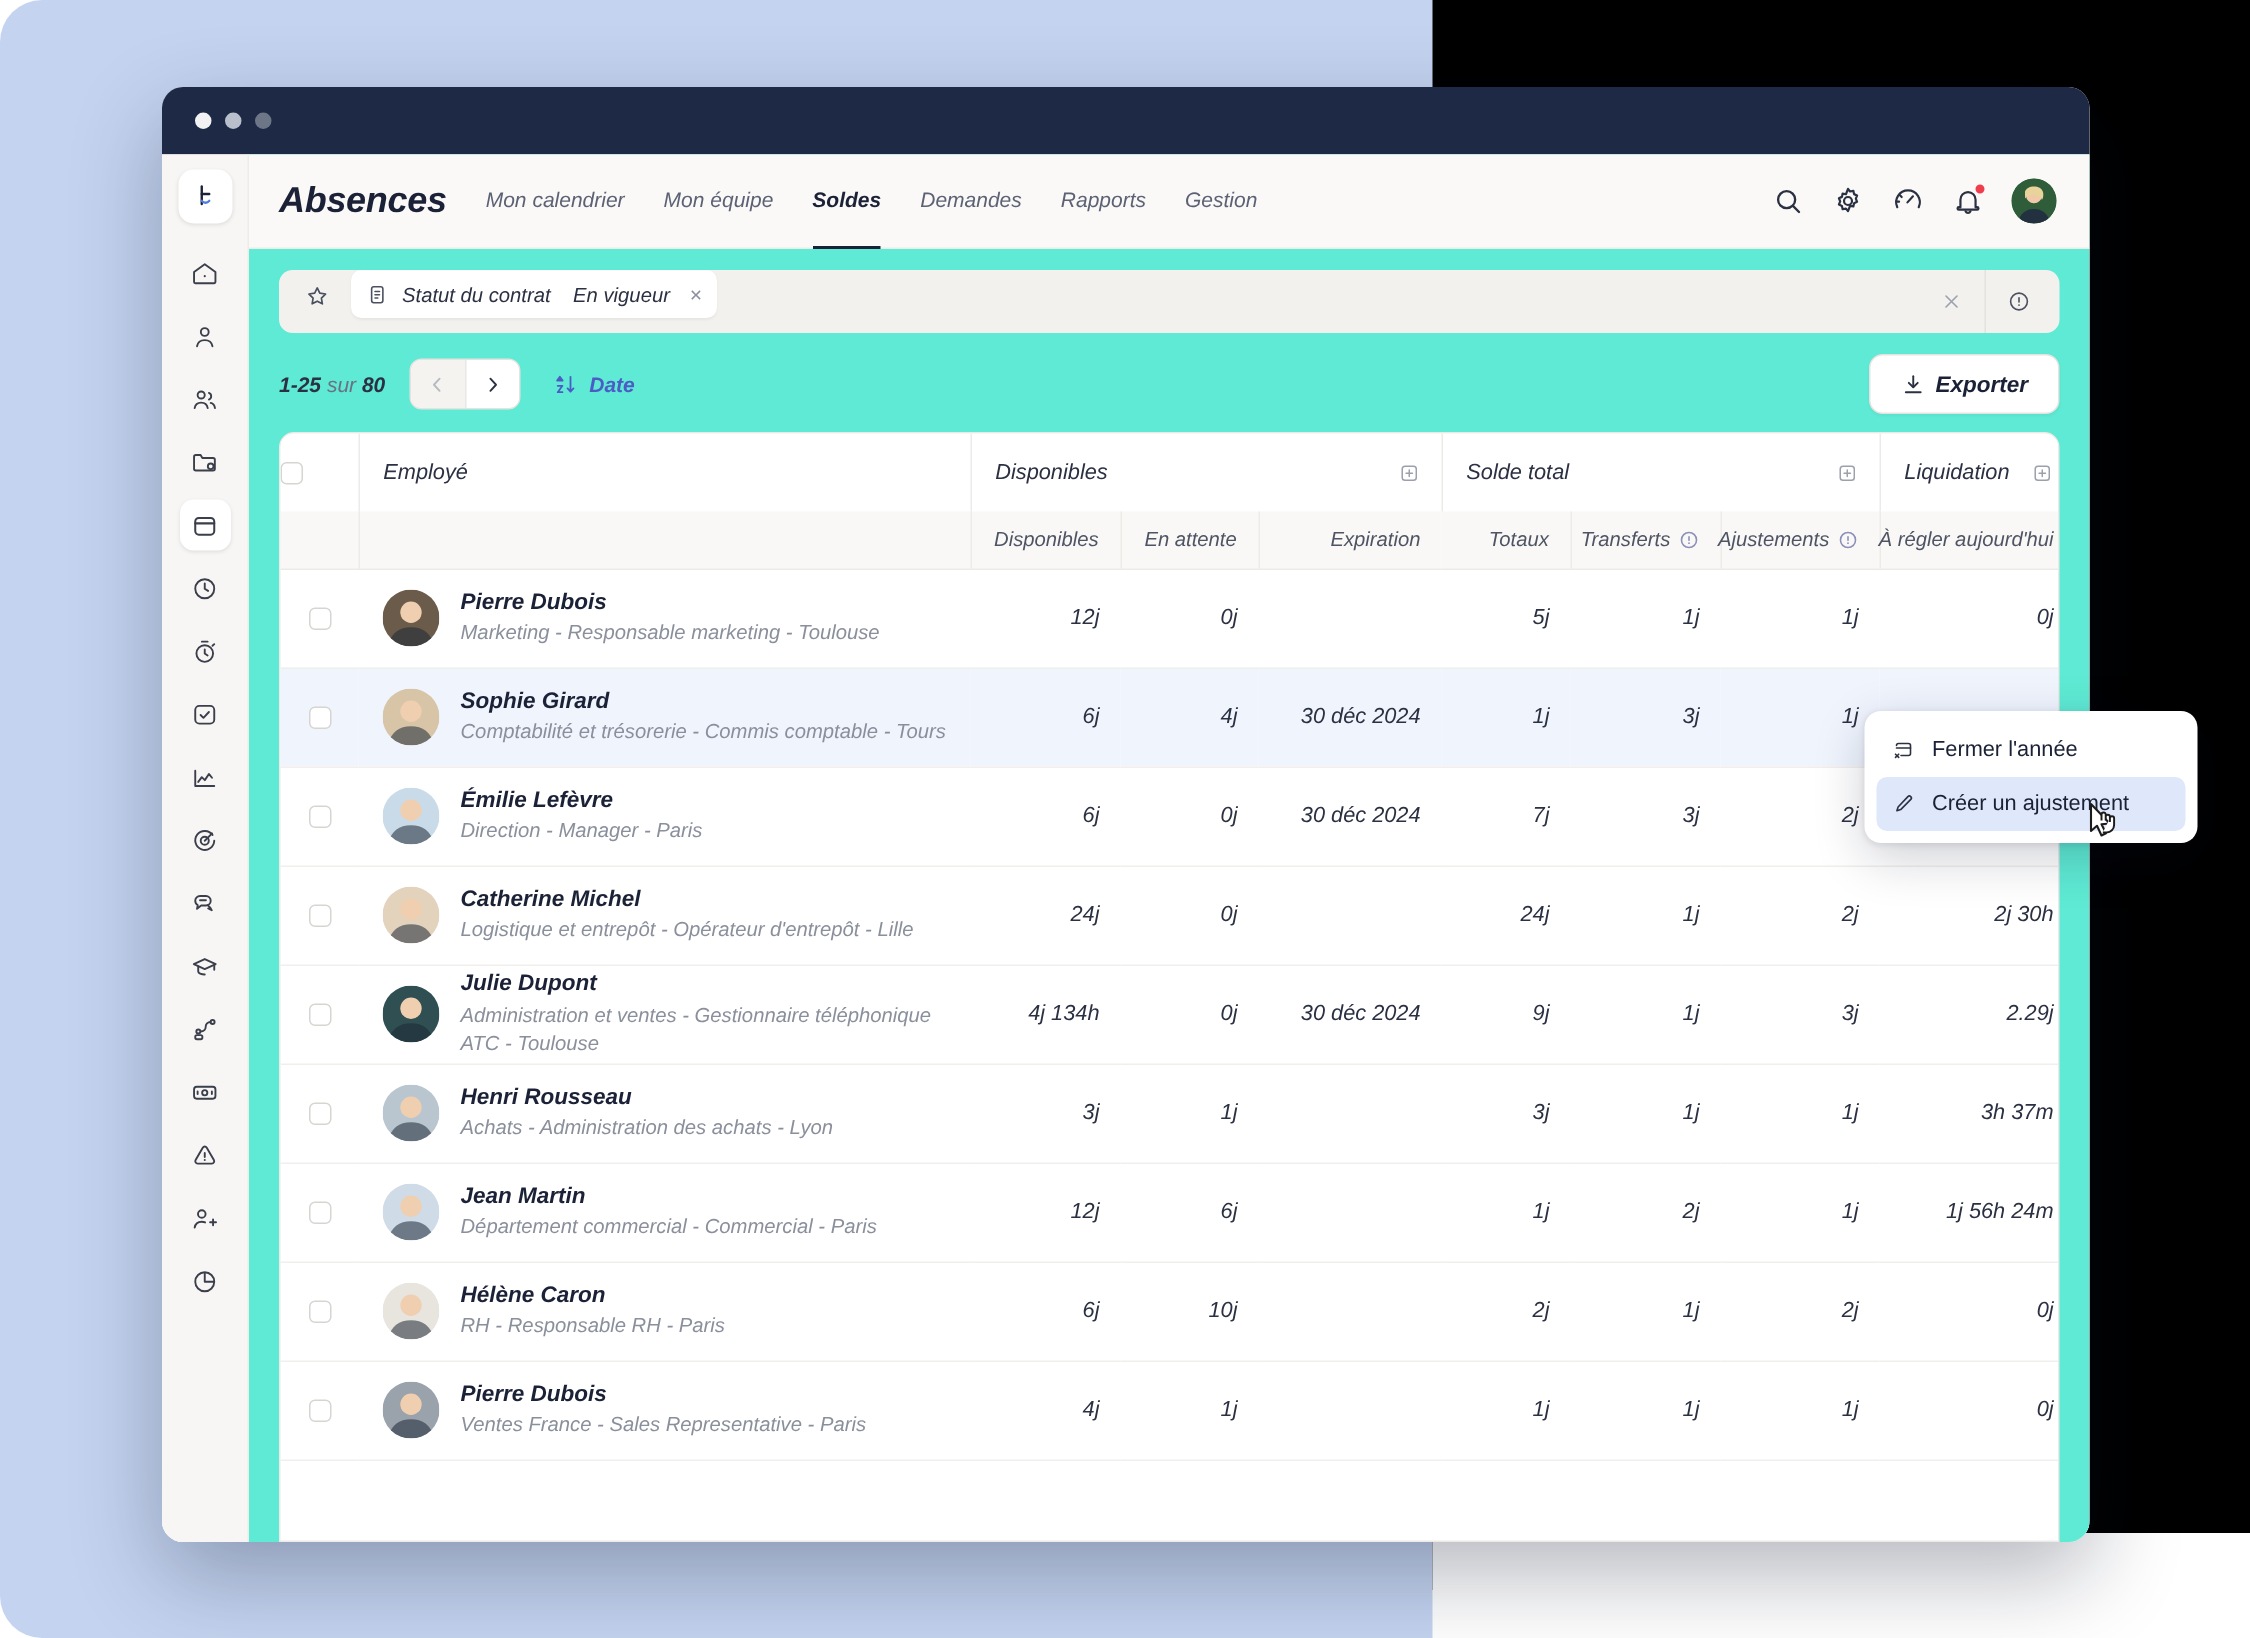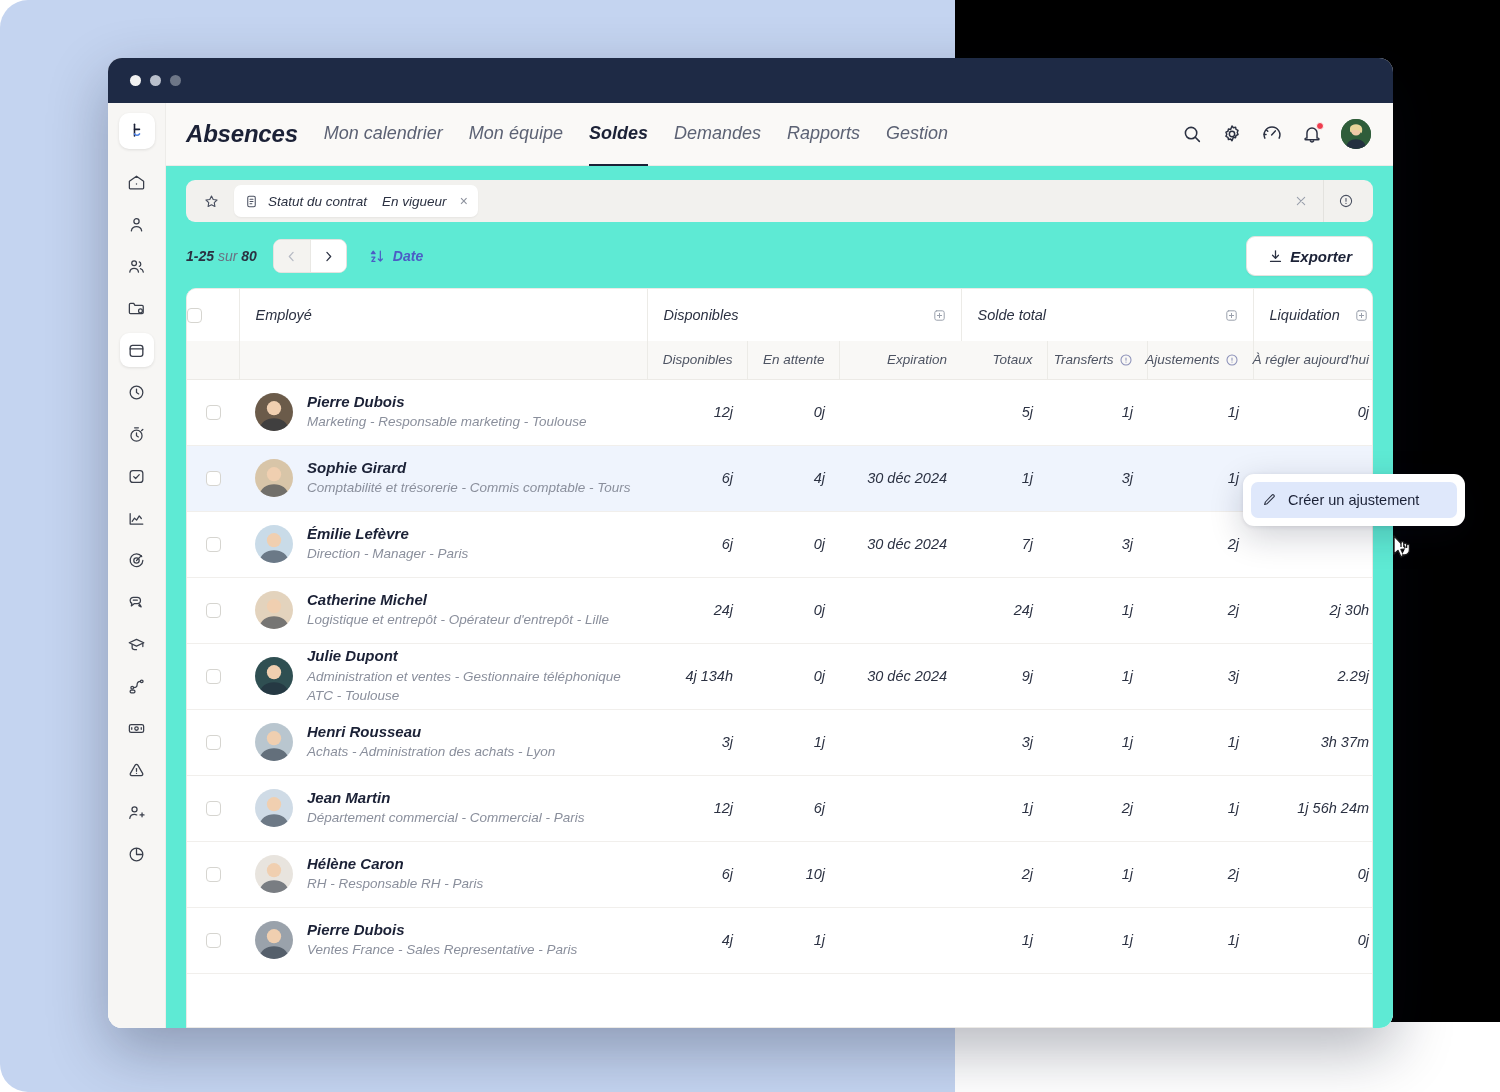--- a/index.html
+++ b/index.html
@@ -63,34 +63,34 @@
   #main { flex: 1; display: flex; flex-direction: column; min-width: 0; background: #5eead4; font-style: italic; }
 
   
   #topnav {
     height: 63px; display: flex; align-items: center; padding: 0 22px 0 20px;
     border-bottom: 1px solid #ecebe8; background: #faf9f7;
   }
   #brand { font-size: 24px; font-weight: 700; color: #1b2136; letter-spacing: -.2px; margin-right: 26px; }
   .nav-tabs { display: flex; align-items: center; gap: 26px; height: 63px; }
   .nav-tab {
-    font-size: 18px; color: #5c6274; height: 63px; display: flex; align-items: center;
+    font-size: 14px; color: #5c6274; height: 63px; display: flex; align-items: center;
     border-bottom: 2.5px solid transparent; cursor: pointer; text-align: right;
   }
   .nav-tab.active { color: #1b2136; font-weight: 600; border-bottom-color: #1b2136; }
   .nav-right { margin-left: auto; display: flex; align-items: center; gap: 18px; }
   .nav-ic { width: 22px; height: 22px; color: #2b3142; position: relative; cursor: pointer; }
   .nav-ic svg { width: 22px; height: 22px; }
   .dot-badge { position: absolute; right: -1px; top: -1px; width: 8px; height: 8px; border-radius: 50%; background: #ef3d4e; border: 1.5px solid #faf9f7; }
   .avatar-ring { width: 30px; height: 30px; border-radius: 50%; overflow: hidden; background: #2f5d3a; cursor: pointer; }
 
   
   #filterbar {
     margin: 14px 20px 0 20px; height: 42px; background: #f2f1ee; border-radius: 9px;
-    display: flex; align-items: center; padding: 0 6px 0 8px;
+    display: flex; padding: 0 6px 0 8px;
   }
   .star-btn { width: 34px; height: 34px; display: flex; align-items: center; justify-content: center; color: #4a5060; cursor: pointer; }
   .star-btn svg { width: 17px; height: 17px; }
   .chip {
     display: flex; align-items: center; gap: 9px; height: 32px; background: #fff; border-radius: 7px;
     padding: 0 10px 0 10px; margin-left: 6px; box-shadow: 0 1px 2px rgba(0,0,0,.05); cursor: pointer;
   }
   .chip .c-ico { width: 15px; height: 15px; color: #4a5060; display: flex; }
   .chip .c-lab { font-size: 13.5px; color: #2b3142; }
   .chip .c-val { font-size: 13.5px; color: #2b3142; margin-left: 6px; }
@@ -786,20 +786,28 @@
               </tr>
             </tbody>
         </table>
       </div>
 
     </div>
   </div>
 </div>
 
 <div id="ctxmenu">
+  <div class="ctx-item">
+    <svg viewBox="0 0 24 24" fill="none" stroke="currentColor" stroke-width="1.6" stroke-linecap="round">
+      <path d="M5 7.5A2 2 0 0 1 7 5.5h10a2 2 0 0 1 2 2v8a2 2 0 0 1-2 2H9.5"></path>
+        <path d="M5 10h14"></path>
+      <path d="M4 16.2l3.2 3.2M7.2 16.2 4 19.4"></path>
+    </svg>
+    <span>Fermer l'année</span>
+  </div>
   <div class="ctx-item sel">
     <svg viewBox="0 0 24 24" fill="none" stroke="currentColor" stroke-width="1.6" stroke-linecap="round" stroke-linejoin="round">
       <path d="M16.4 4.6a2 2 0 0 1 2.9 2.8L9.2 17.6l-3.8 1.2 1.2-3.8z"></path>
     </svg>
     <span>Créer un ajustement</span>
   </div>
 </div>
 
 <svg id="cursor" viewBox="0 0 26 30">
   <path d="M6 2 L6 20 L10 16.5 L13 23 L16 21.5 L13 15.5 L18.5 15 Z" fill="#ffffff" stroke="#1b1b1b" stroke-width="1.4" stroke-linejoin="round"></path>

